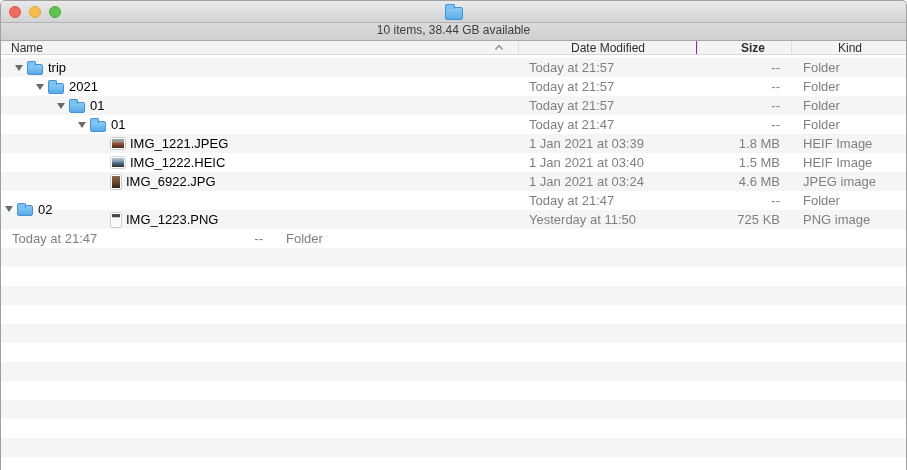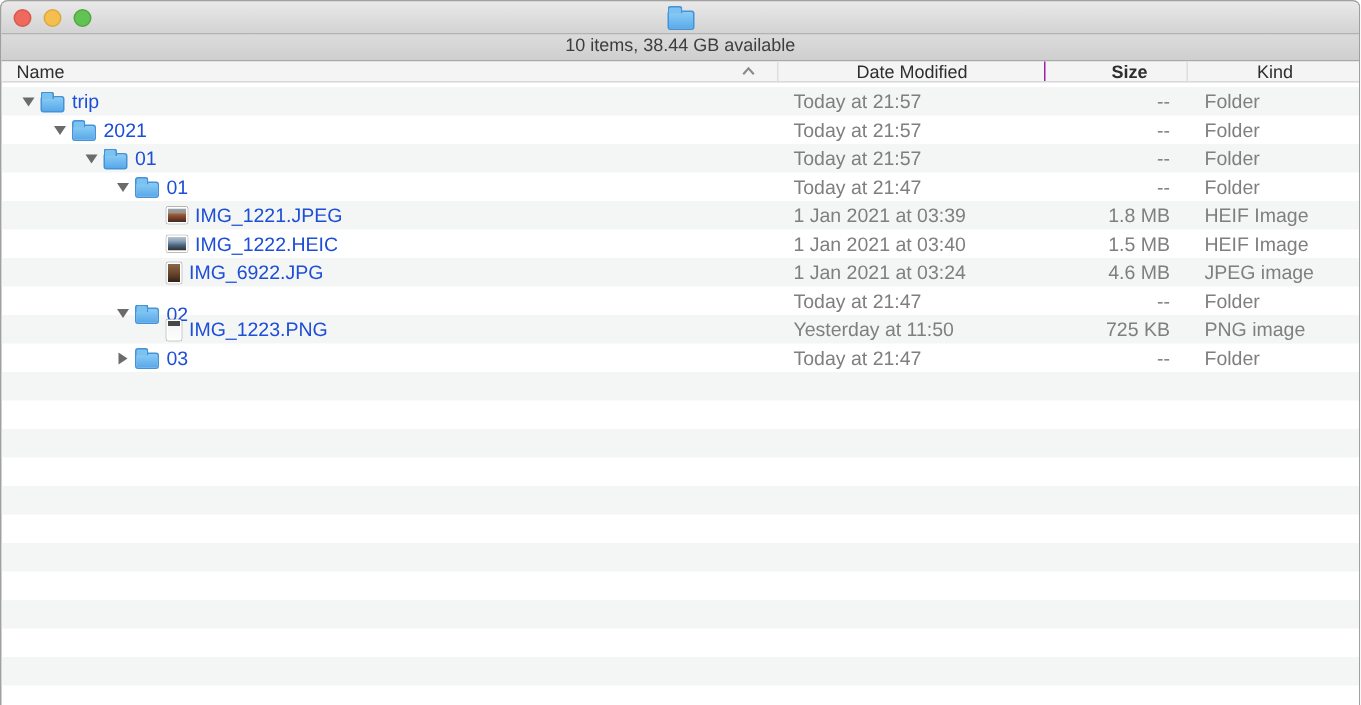--- a/index.html
+++ b/index.html
@@ -55,21 +55,21 @@
   .hcell.kind { flex:1;      border-left:1px solid #dedede; padding-left:12px; }
   .sortglyph { display:flex; align-items:center; margin-right:4px; }
   
   .list { flex:1; padding-top:3px; overflow:hidden; }
   .row { height:19px; display:flex; align-items:center; font-size:13px; }
   .row.striped { background:#f4f5f5; }
   .cell-name { width:517px; display:flex; align-items:center; height:100%; overflow:hidden; }
   .cell-date { width:178px; padding-left:11px; color:#7f7f7f; }
   .cell-size { width:95px;  padding-right:11px; text-align:right; color:#7f7f7f; }
   .cell-kind { flex:1; padding-left:12px; color:#7f7f7f; }
-  .cell-name .label { color:#1d4ed8; margin-left:5px; white-space:nowrap; }
+  .cell-name .label { color:#000000; margin-left:5px; white-space:nowrap; }
   .twist { width:16px; height:16px; flex:none; display:flex; align-items:center; justify-content:center; }
   .tri-down { width:0; height:0; border-left:4.5px solid transparent; border-right:4.5px solid transparent; border-top:6px solid #6b6b6b; }
   .tri-right{ width:0; height:0; border-top:4.5px solid transparent; border-bottom:4.5px solid transparent; border-left:6px solid #6b6b6b; }
   
   .icon { flex:none; position:relative; }
   .icon-folder {
     width:16px; height:11px; margin-top:3px;
     background:linear-gradient(#8bccf4,#58a9ea);
     border:1px solid #4493d8; border-radius:2px;
   }
@@ -213,21 +213,21 @@
         <div class="cell-name" style="padding-left: 94px;">
           <span class="twist"></span>
           <span class="icon icon-photo icon-photo-jpg"></span>
           <span class="label">IMG_6922.JPG</span>
         </div>
         <div class="cell-date">1 Jan 2021 at 03:24</div>
         <div class="cell-size">4.6 MB</div>
         <div class="cell-kind">JPEG image</div>
       </div>
       <div class="row">
-        <div class="cell-name" style="padding-left: 73px; margin-top: 17px;">
+        <div class="cell-name" style=" margin-top: 17px;">
           <span class="twist">
             <span class="tri-down"></span>
           </span>
           <span class="icon icon-folder"></span>
           <span class="label">02</span>
         </div>
         <div class="cell-date">Today at 21:47</div>
         <div class="cell-size">--</div>
         <div class="cell-kind">Folder</div>
       </div>
@@ -235,27 +235,20 @@
         <div class="cell-name" style="padding-left: 94px; text-align: right;">
           <span class="twist"></span>
           <span class="icon icon-photo icon-photo-png"></span>
           <span class="label">IMG_1223.PNG</span>
         </div>
         <div class="cell-date">Yesterday at 11:50</div>
         <div class="cell-size">725 KB</div>
         <div class="cell-kind">PNG image</div>
       </div>
       <div class="row">
-        <div class="cell-name" style="padding-left: 73px;">
-          <span class="twist">
-            <span class="tri-right"></span>
-          </span>
-          <span class="icon icon-folder"></span>
-          <span class="label">03</span>
-        </div>
         <div class="cell-date">Today at 21:47</div>
         <div class="cell-size">--</div>
         <div class="cell-kind">Folder</div>
       </div>
       <div class="row striped"></div>
       <div class="row"></div>
       <div class="row striped"></div>
       <div class="row"></div>
       <div class="row striped"></div>
       <div class="row"></div>

